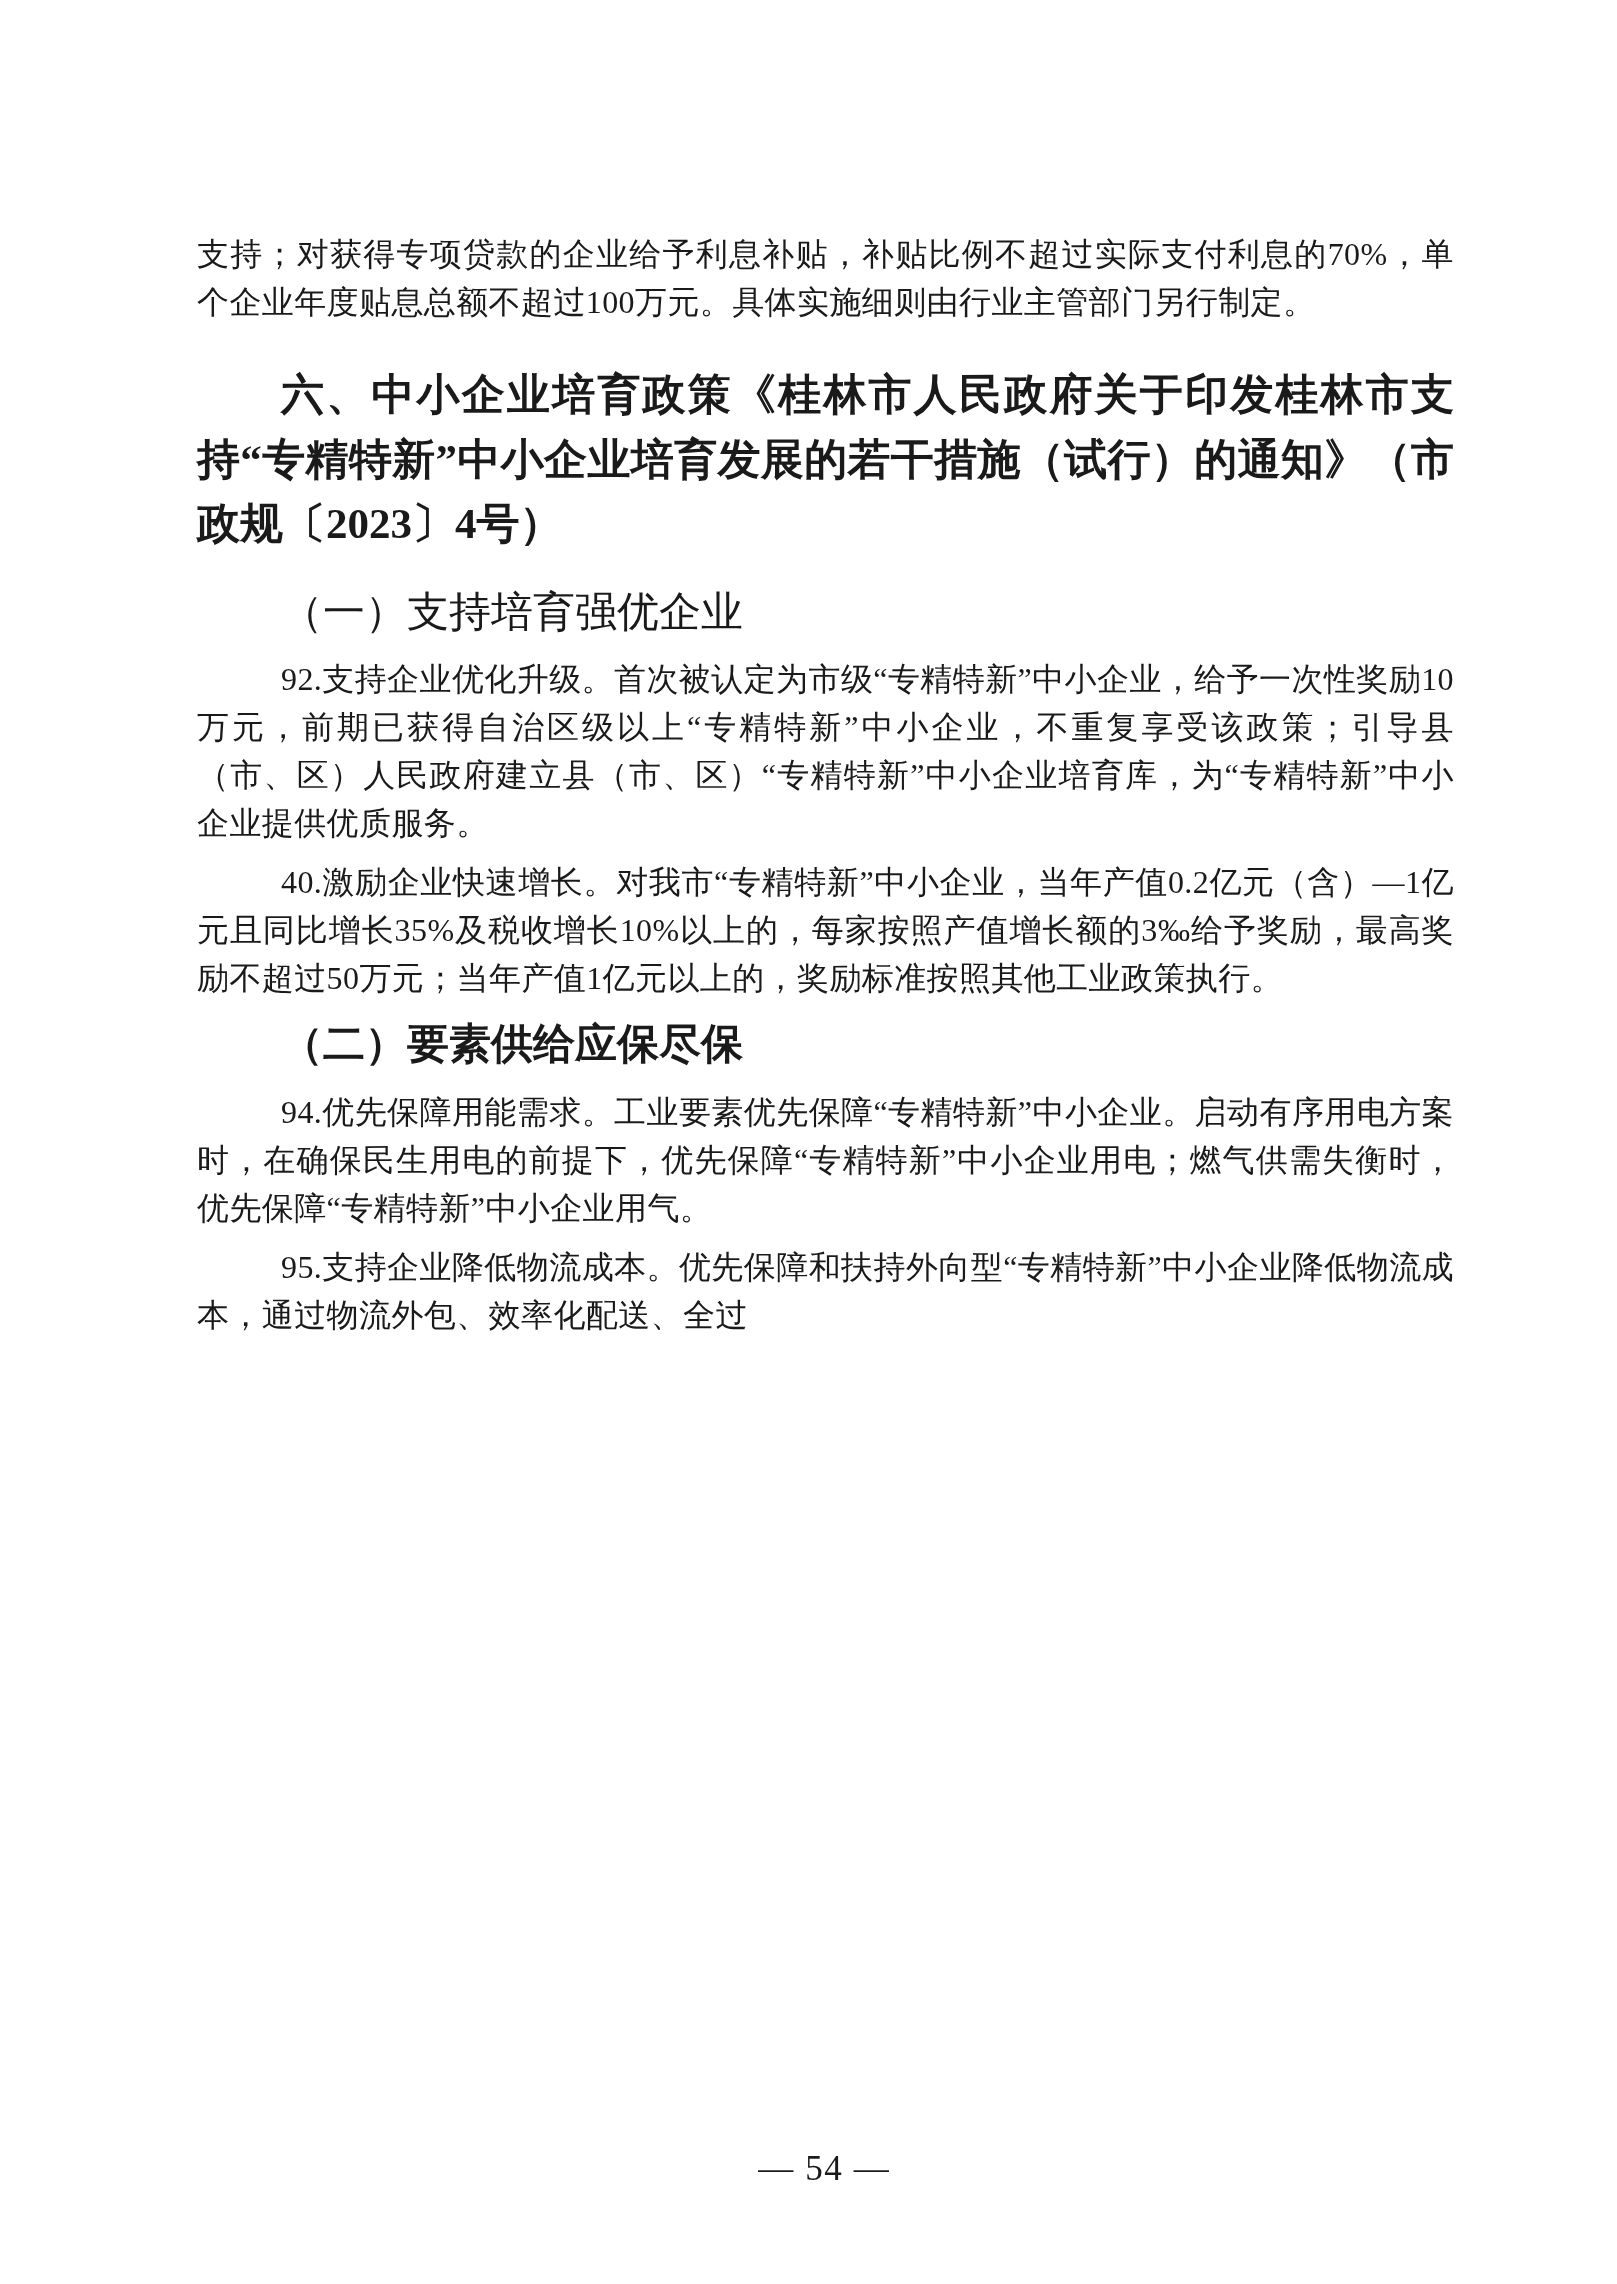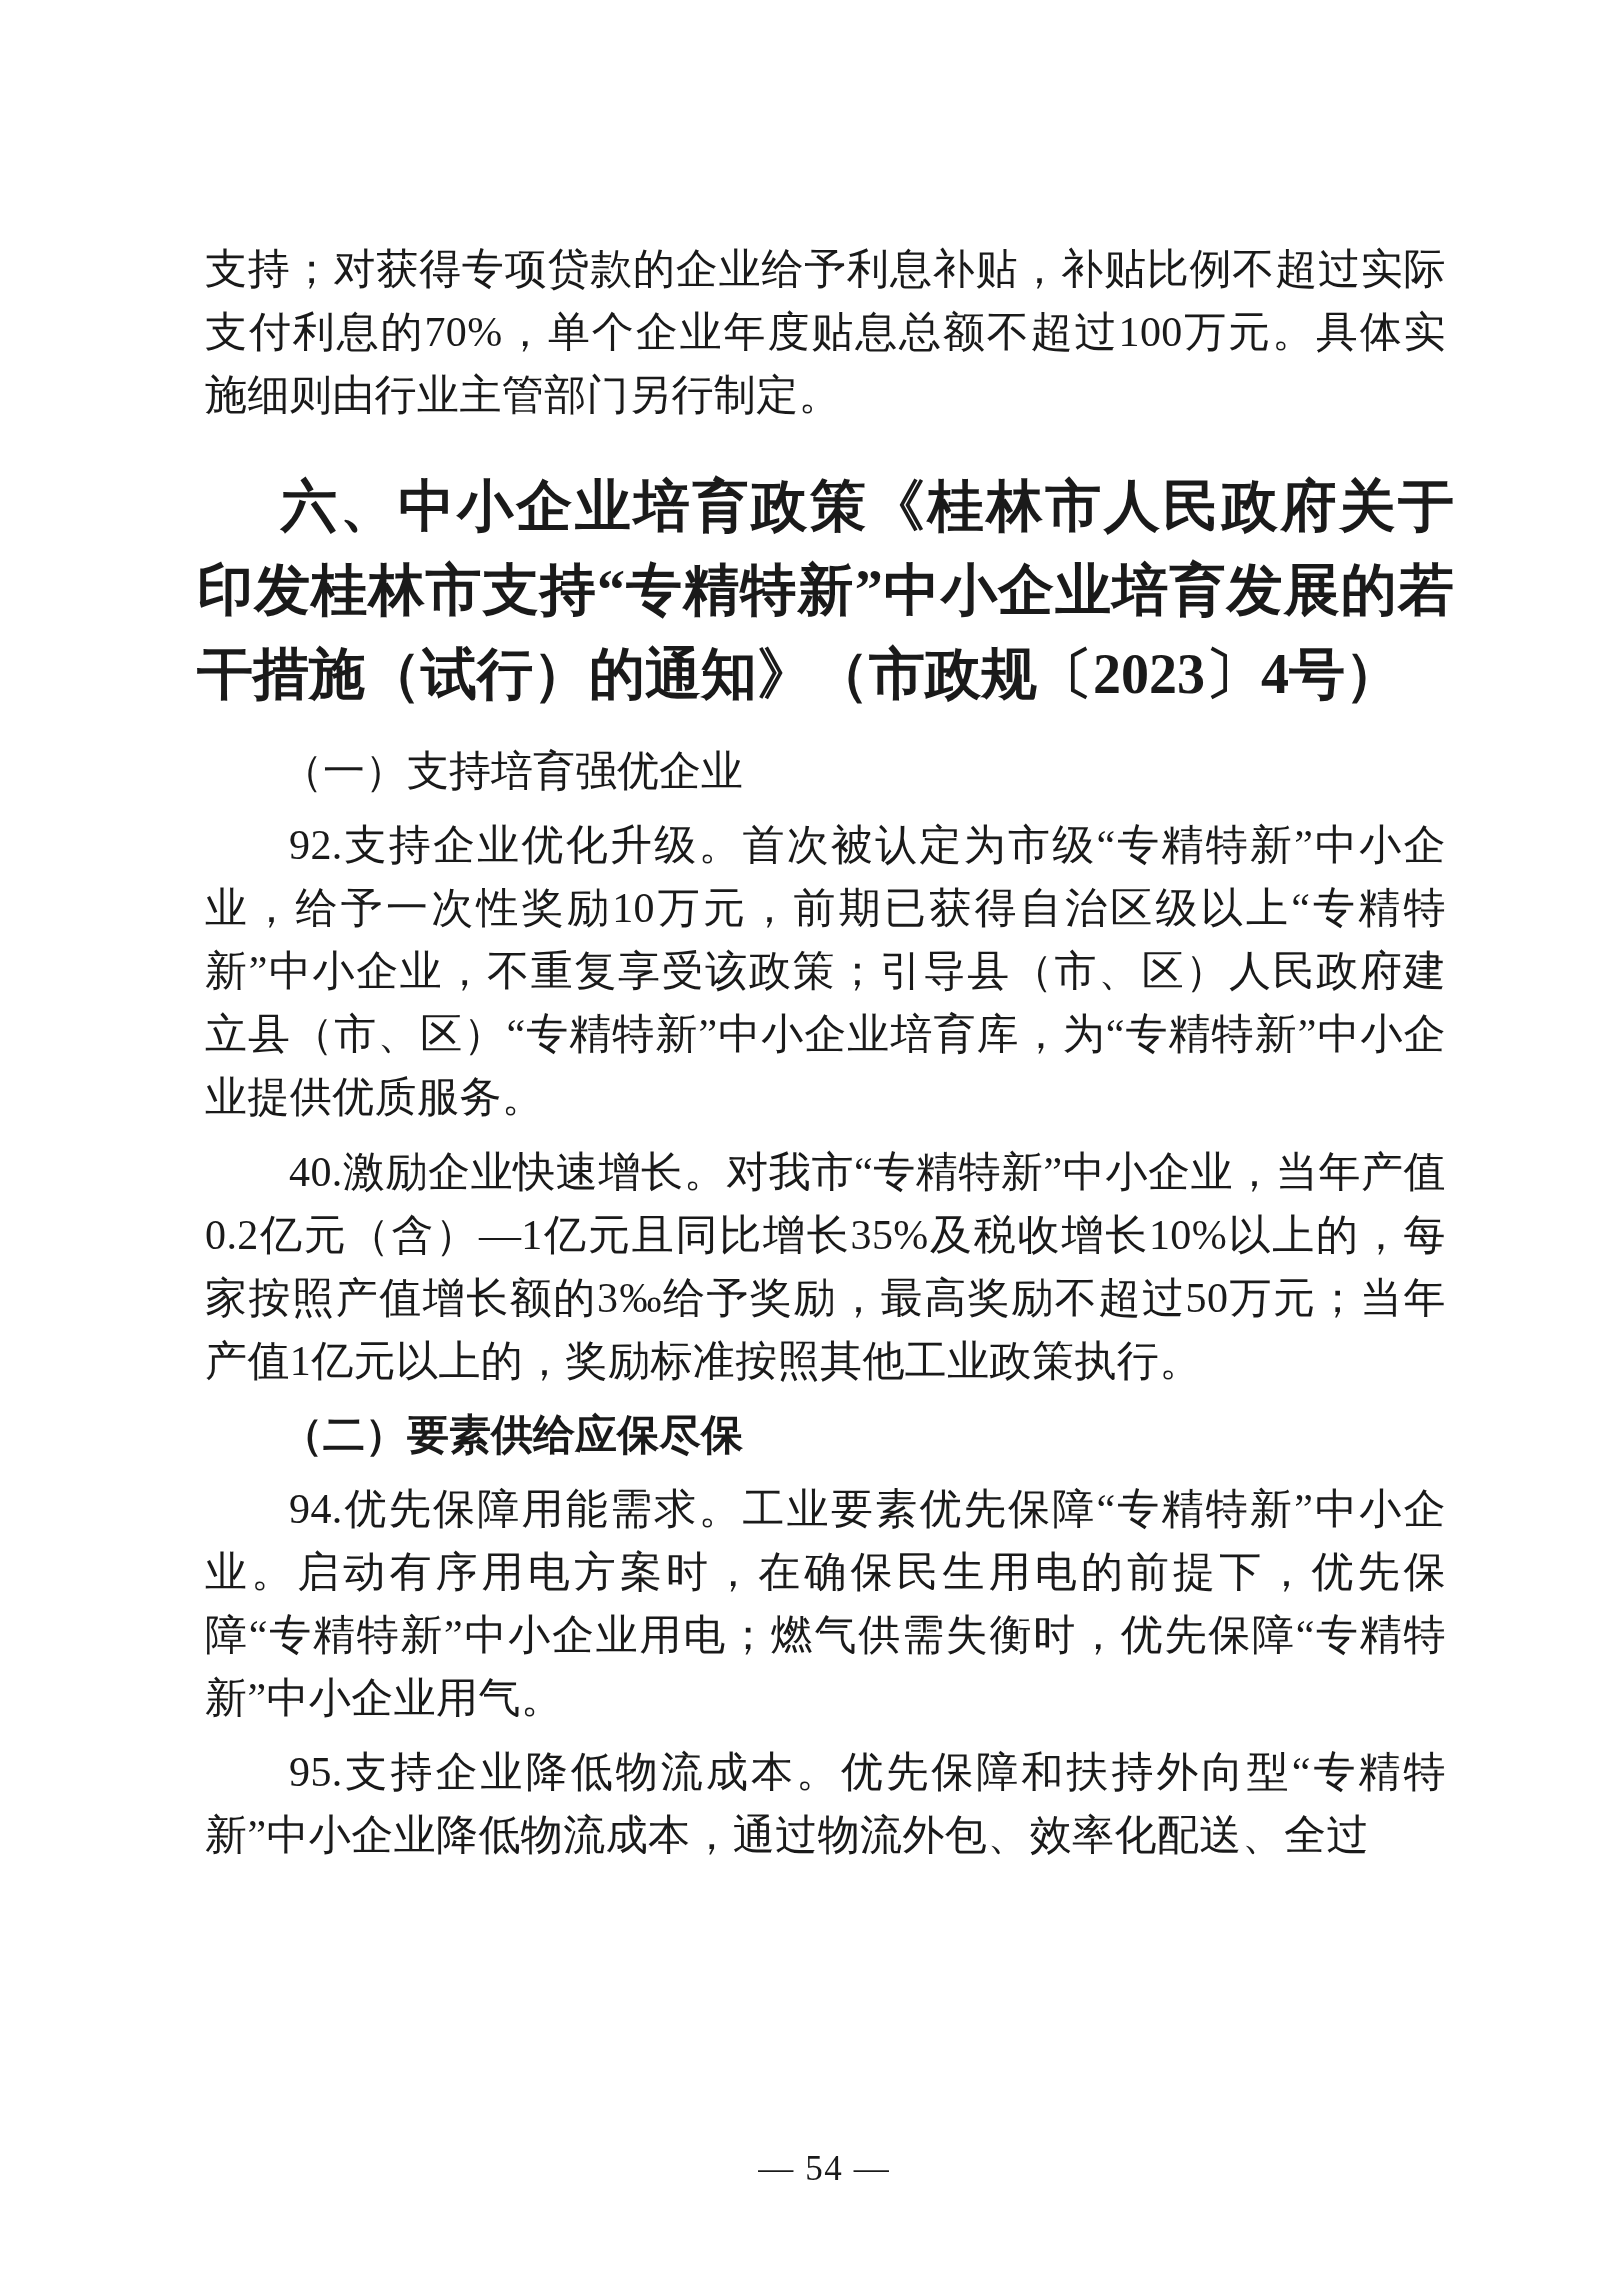--- a/index.html
+++ b/index.html
@@ -20,36 +20,36 @@
     left: 0; top: 0;
     width: 1618px;
     height: 2284px;
     box-sizing: border-box;
     padding: 230px 137px 0 197px;
   }
   .doc-body {
     width: 1257px;
   }
   p {
-    margin: 8px;
-    font-size: 42px;
+    margin: 0;
+    font-size: 32px;
     line-height: 1.50;
     text-align: justify;
     text-justify: inter-ideograph;
     letter-spacing: 0.4px;
   }
   .para {
     margin-bottom: 4.8px;
   }
   .indent {
     text-indent: 84px;
   }
   .heading {
     font-weight: bold;
-    font-size: 56px;
+    font-size: 43px;
     line-height: 1.50;
     text-indent: 84px;
     margin-top: 37px;
     margin-bottom: 24px;
     text-align: justify;
     text-justify: inter-ideograph;
   }
   .subhead {
     font-size: 42px;
     line-height: 1.50;

